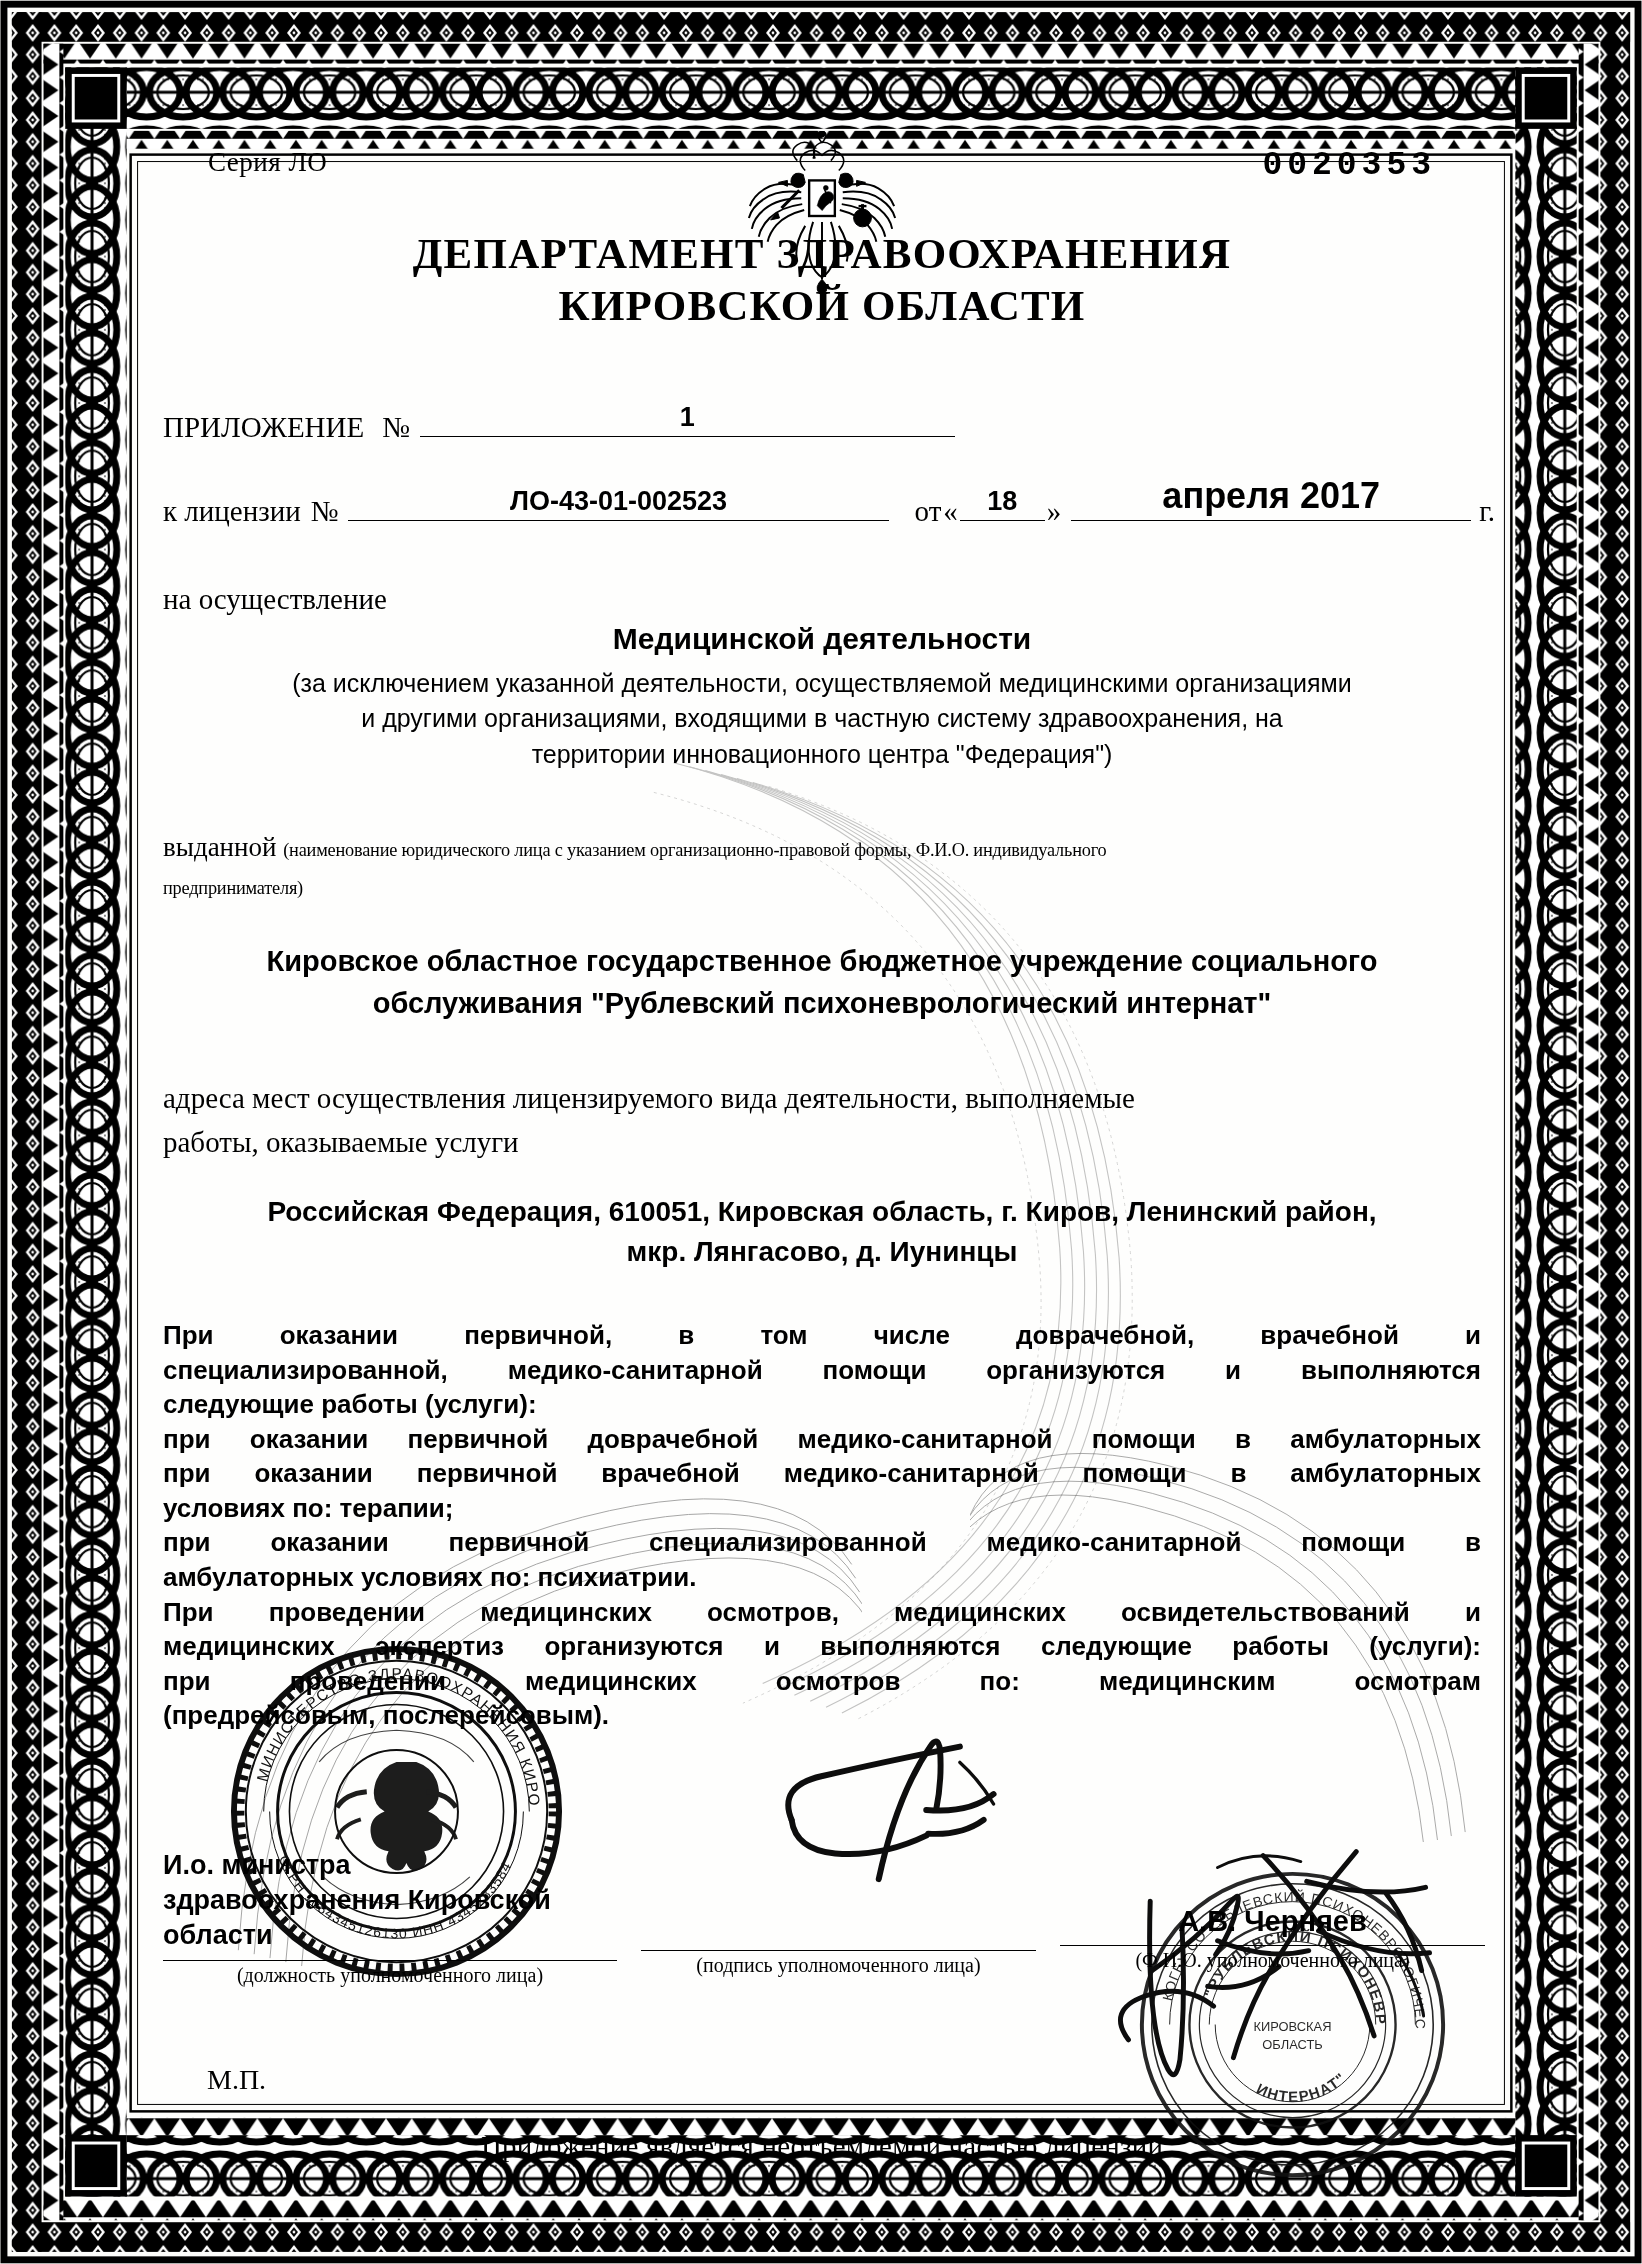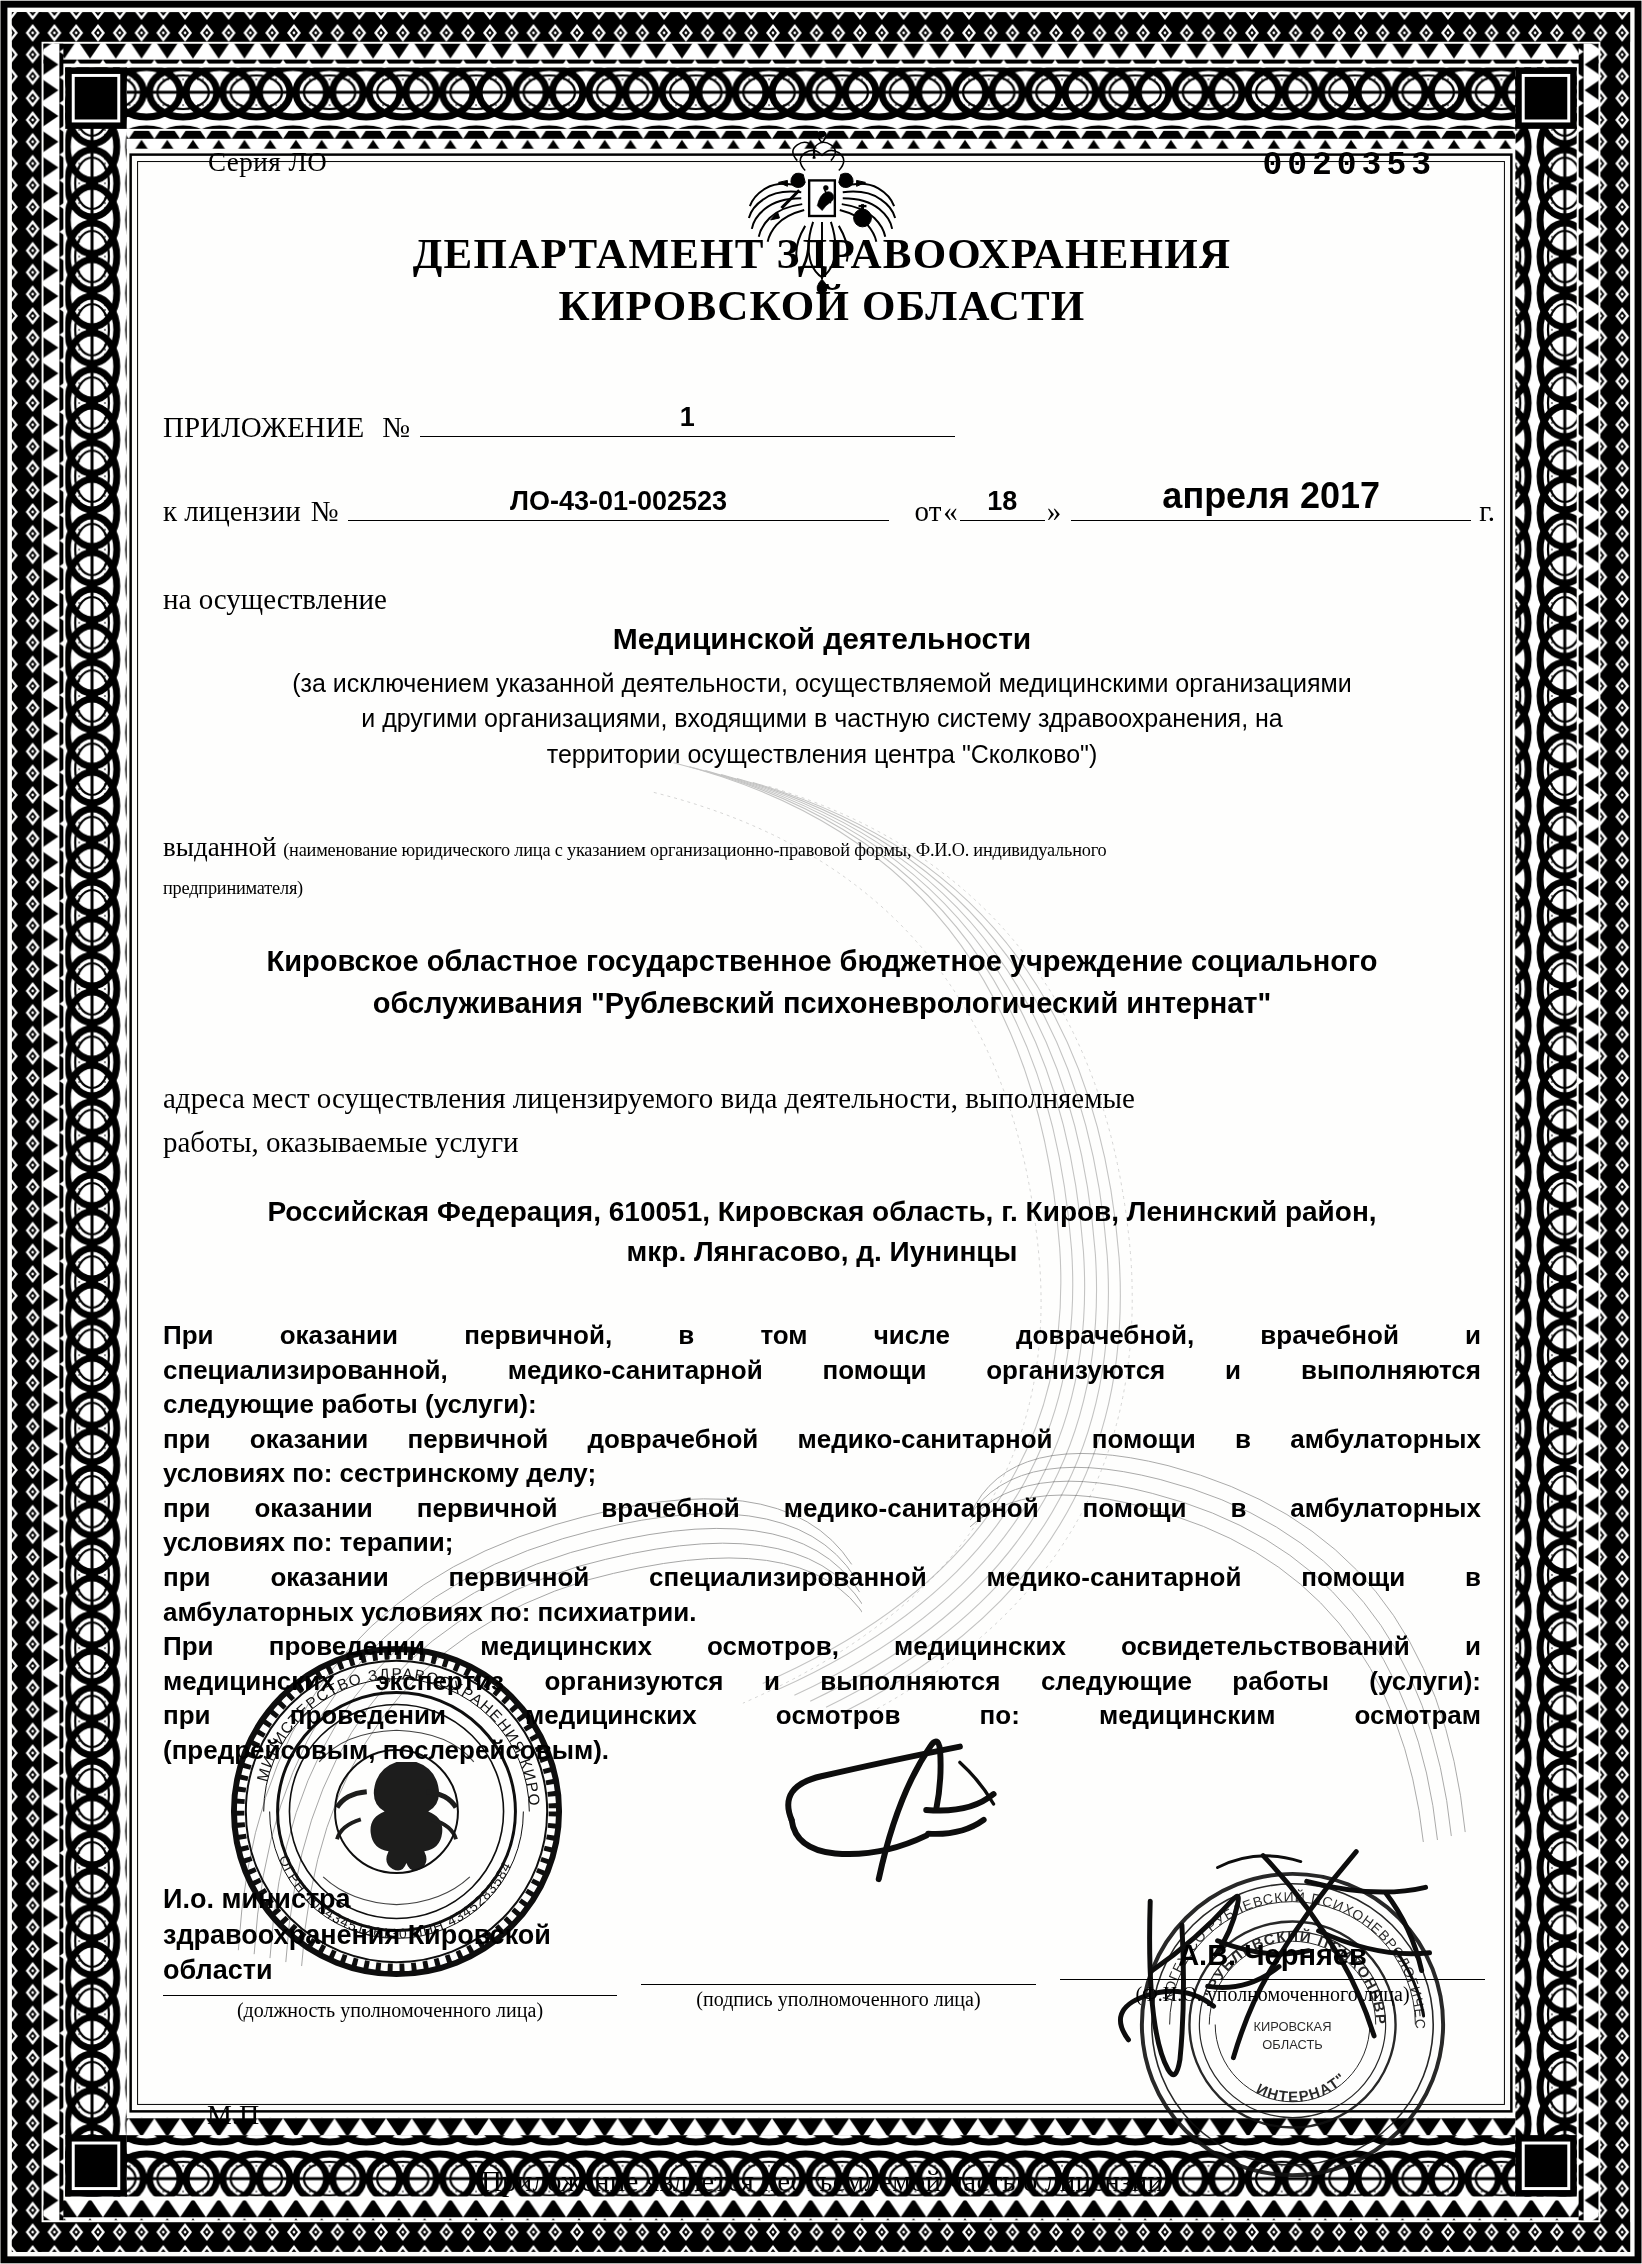--- a/index.html
+++ b/index.html
@@ -494,21 +494,21 @@
           <span class="fl-label">г.</span>
         </span>
       </div>
     </div>
 
     <div class="na-osu">на осуществление</div>
     <div class="activity">Медицинской деятельности</div>
     <div class="activity-note">
       <div>(за исключением указанной деятельности, осуществляемой медицинскими организациями</div>
       <div>и другими организациями, входящими в частную систему здравоохранения, на</div>
-      <div>территории осуществления центра "Сколково")</div>
+      <div>территории инновационного центра "Федерация")</div>
     </div>
 
     <div class="issued">
       <span>выданной</span>
       <span class="fineprint">(наименование юридического лица с указанием организационно-правовой формы, Ф.И.О. индивидуального</span>
       <div class="fineprint">предпринимателя)</div>
     </div>
 
     <div class="org-name">
       <div>Кировское областное государственное бюджетное учреждение социального</div>
@@ -522,21 +522,20 @@
     <div class="addr-value">
       <div>Российская Федерация, 610051, Кировская область, г. Киров, Ленинский район,</div>
       <div>мкр. Лянгасово, д. Иунинцы</div>
     </div>
 
     <div class="services" id="services-container">
         <p class="just">При   оказании   первичной,   в   том   числе   доврачебной,   врачебной   и</p>
         <p class="just">специализированной, медико-санитарной помощи организуются и выполняются</p>
         <p>следующие работы (услуги):</p>
         <p class="just">при оказании первичной доврачебной медико-санитарной помощи в амбулаторных</p>
-        <p>условиях по: сестринскому делу;</p>
         <p class="just">при оказании первичной врачебной медико-санитарной помощи в амбулаторных</p>
         <p>условиях по: терапии;</p>
         <p class="just">при  оказании  первичной  специализированной  медико-санитарной  помощи  в</p>
         <p>амбулаторных условиях по: психиатрии.</p>
         <p class="just">При  проведении  медицинских  осмотров,  медицинских  освидетельствований  и</p>
         <p class="just">медицинских экспертиз организуются и выполняются следующие работы (услуги):</p>
         <p class="just">при   проведении   медицинских   осмотров   по:   медицинским   осмотрам</p>
         <p>(предрейсовым, послерейсовым).</p>
       </div>
 

